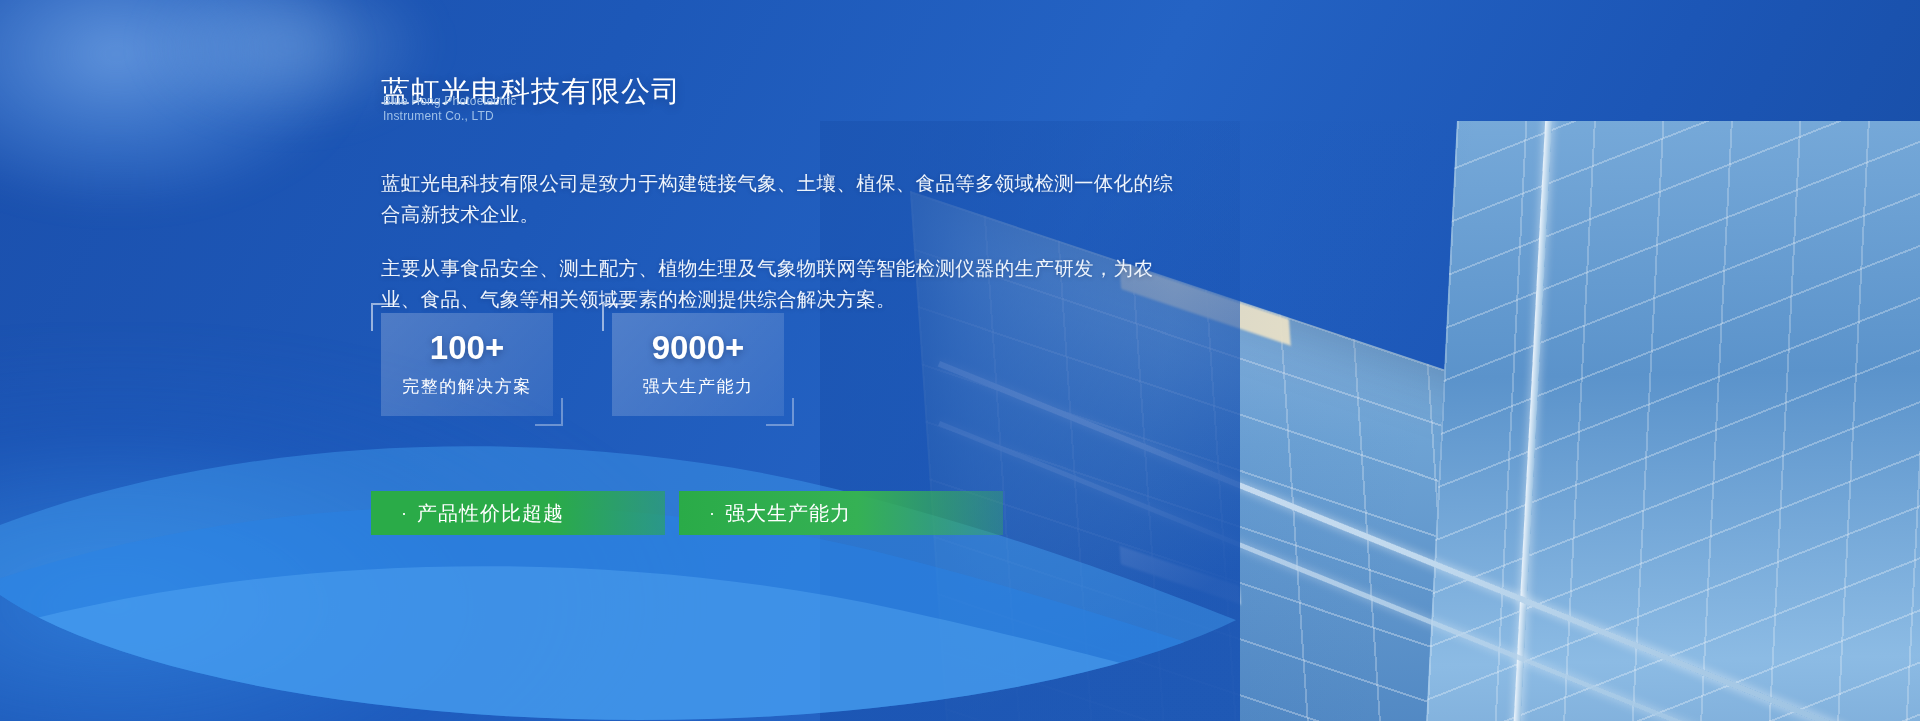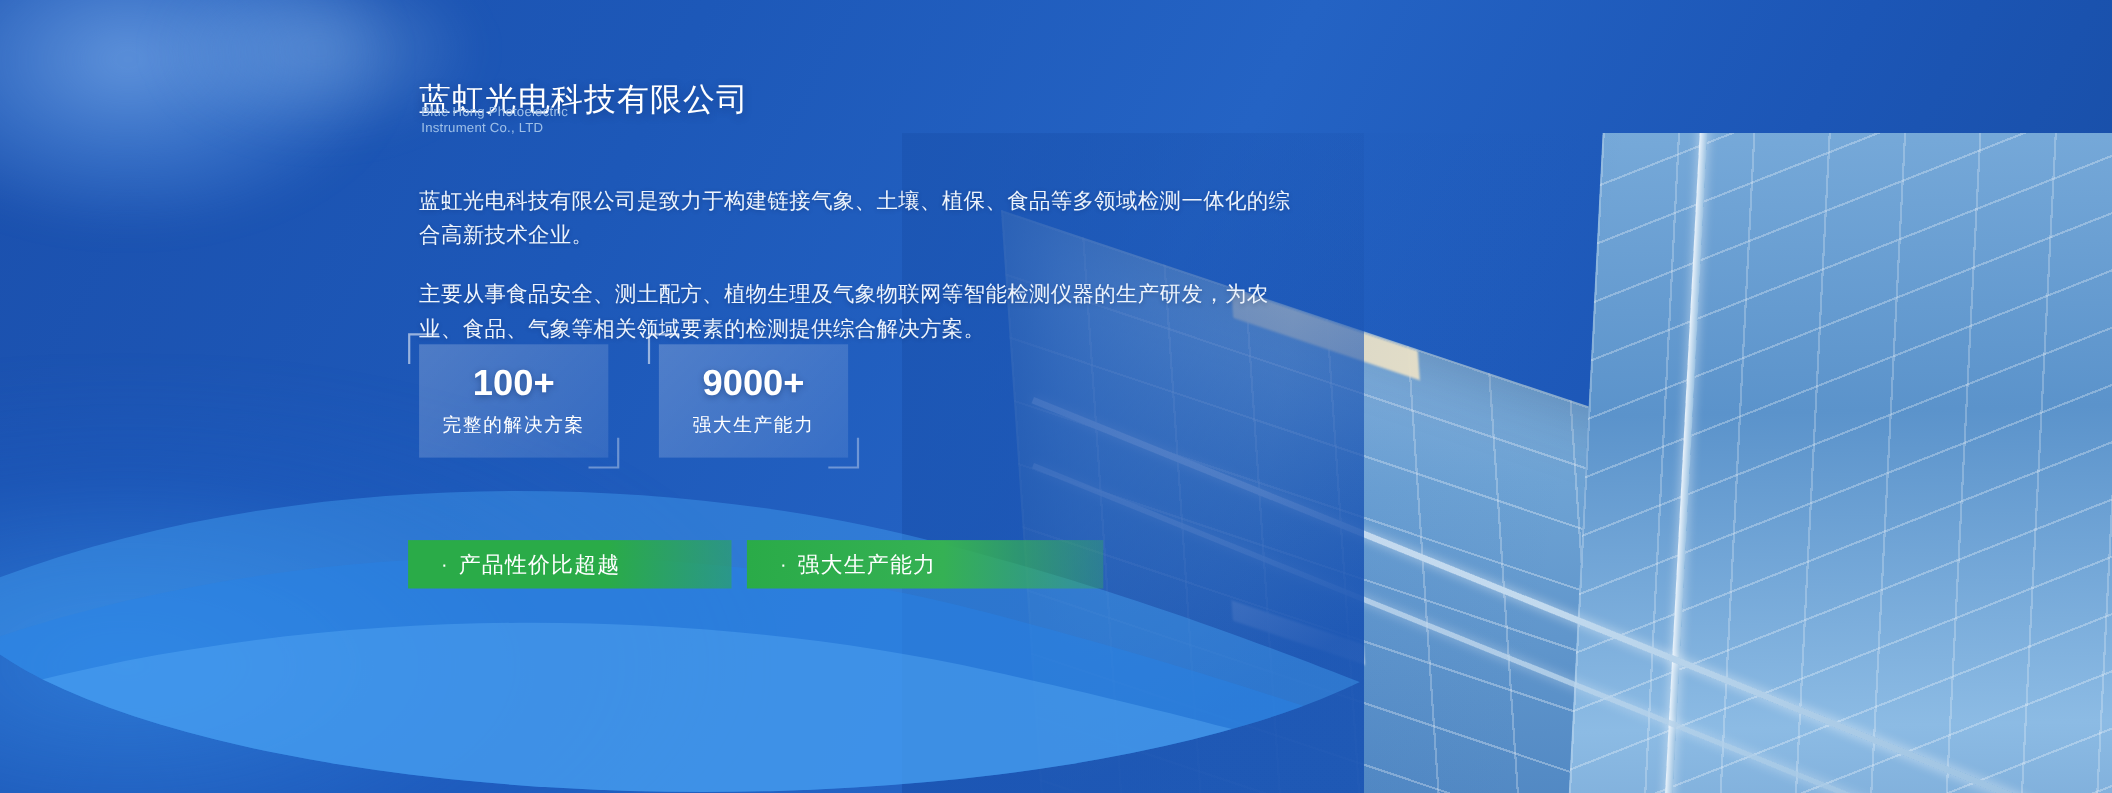--- a/index.html
+++ b/index.html
@@ -60,21 +60,21 @@
   .title{position:absolute;left:381px;top:56px;color:#ffffff;font-size:29px;font-weight:400;
     letter-spacing:1px;line-height:1.15;text-shadow:0 2px 8px rgba(0,25,70,.35);}
   .subtitle{position:absolute;left:383px;top:94px;color:#9fc0e8;font-size:12px;
     line-height:15px;letter-spacing:.2px;font-weight:400;}
 
   .para{position:absolute;left:381px;color:#eef4fc;font-size:19.5px;line-height:31px;
     width:800px;letter-spacing:.3px;text-shadow:0 1px 4px rgba(0,25,70,.28);}
   .para1{top:148px;}
   .para2{top:213px;margin-top:40px;}
 
-  .stats{position:absolute;left:381px;top:313px;display:flex;gap:46px;}
+  .stats{position:absolute;left:381px;top:313px;display:flex;gap:59px;}
   .stat{position:relative;width:172px;height:103px;
     background:linear-gradient(135deg,rgba(255,255,255,.22),rgba(255,255,255,.10));
     display:flex;flex-direction:column;align-items:center;justify-content:center;}
   .stat::before{content:"";position:absolute;left:-10px;top:-10px;width:26px;height:26px;
     border-left:2px solid rgba(255,255,255,.55);border-top:2px solid rgba(255,255,255,.55);}
   .stat::after{content:"";position:absolute;right:-10px;bottom:-10px;width:26px;height:26px;
     border-right:2px solid rgba(255,255,255,.35);border-bottom:2px solid rgba(255,255,255,.35);}
   .stat-value{color:#ffffff;font-size:33px;font-weight:700;line-height:1;margin-bottom:11px;
     text-shadow:0 2px 6px rgba(0,25,70,.35);}
   .stat-label{color:#ffffff;font-size:17px;letter-spacing:1.5px;}

